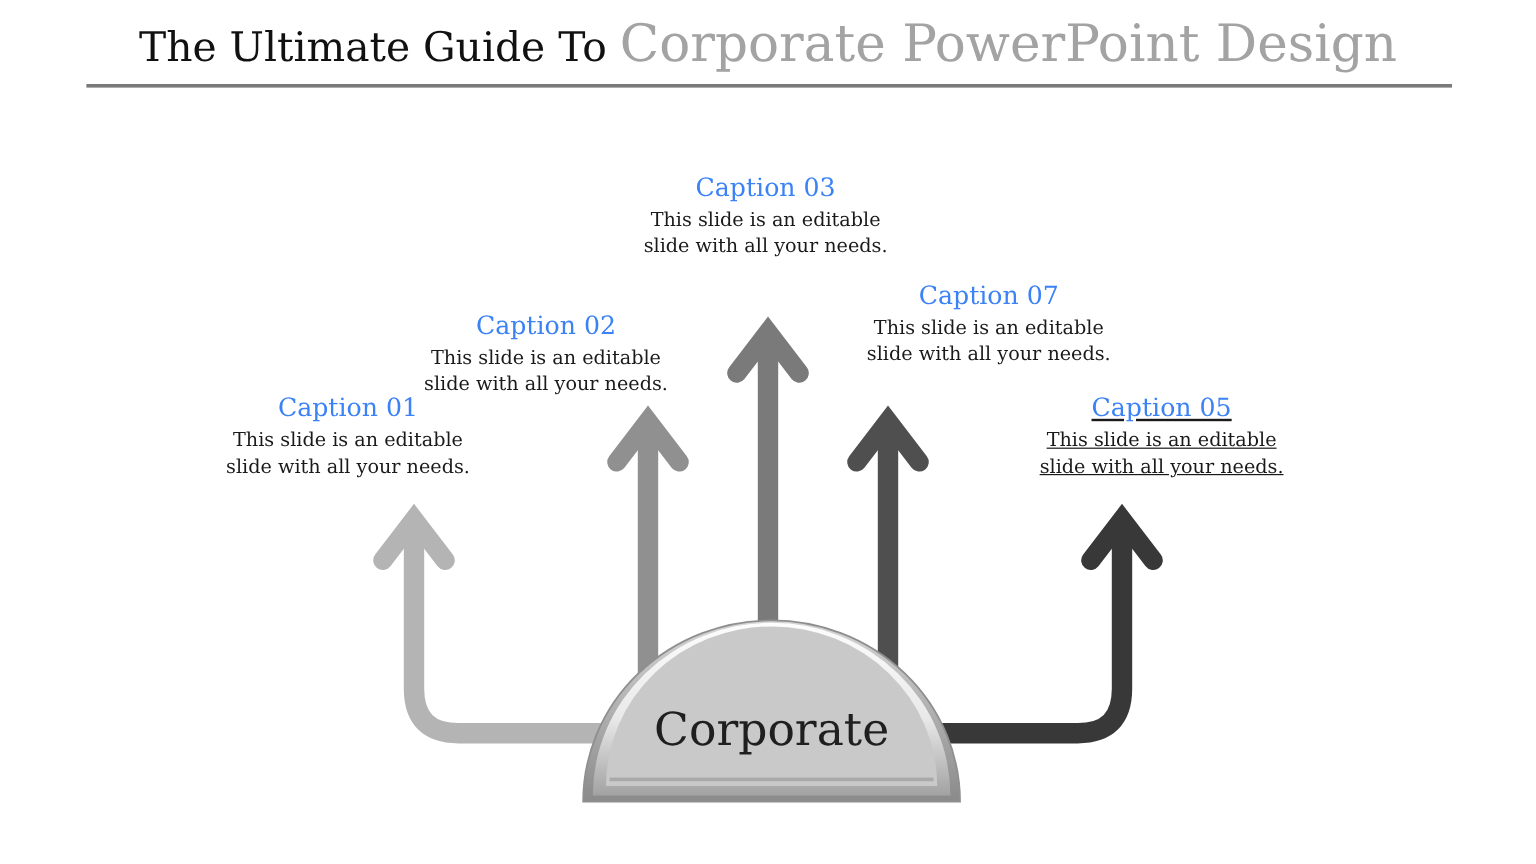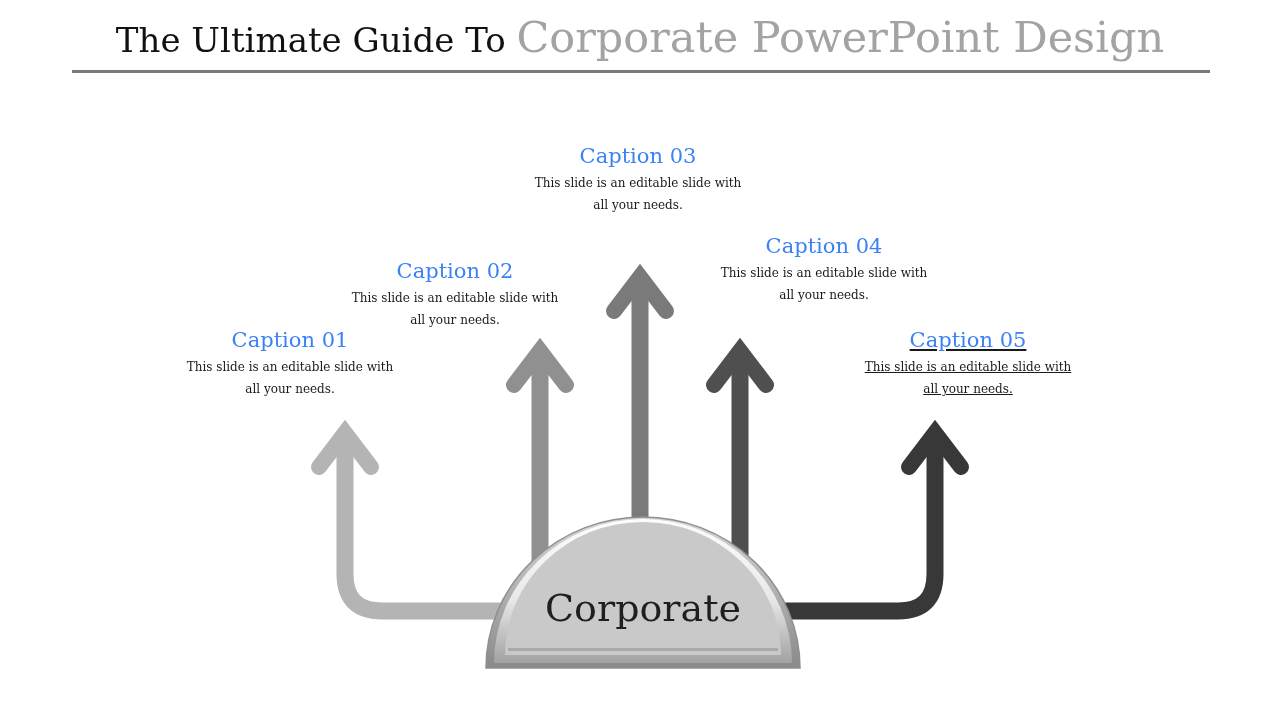--- a/index.html
+++ b/index.html
@@ -48,21 +48,21 @@
     width: 220px;
     text-align: center;
     color: #1a1a1a;
   }
   .caption-heading {
     font-size: 21px;
     line-height: 27px;
     color: #3b82f6;
   }
   .caption-body {
-    font-size: 12px;
+    font-size: 16px;
     line-height: 22px;
     margin: 2px auto 0 auto;
     width: 214px;
     color: #1a1a1a;
   }
   .caption-01 { left: 180px; top: 327px; }
   .caption-02 { left: 345px; top: 233px; margin-top: 25px; }
   .caption-03 { left: 528px; top: 143px; }
   .caption-04 { left: 714px; top: 233px; }
   .caption-05 { left: 858px; top: 327px; text-decoration: underline; }
@@ -147,21 +147,21 @@
   </div>
   <div class="caption caption-02">
     <div class="caption-heading">Caption 02</div>
     <div class="caption-body">This slide is an editable slide with all your needs.</div>
   </div>
   <div class="caption caption-03">
     <div class="caption-heading">Caption 03</div>
     <div class="caption-body">This slide is an editable slide with all your needs.</div>
   </div>
   <div class="caption caption-04">
-    <div class="caption-heading">Caption 04</div>
+    <div class="caption-heading">Caption 07</div>
     <div class="caption-body">This slide is an editable slide with all your needs.</div>
   </div>
   <div class="caption caption-05">
     <div class="caption-heading">Caption 05</div>
     <div class="caption-body">This slide is an editable slide with all your needs.</div>
   </div>
 
 </div>
 
 </body></html>

